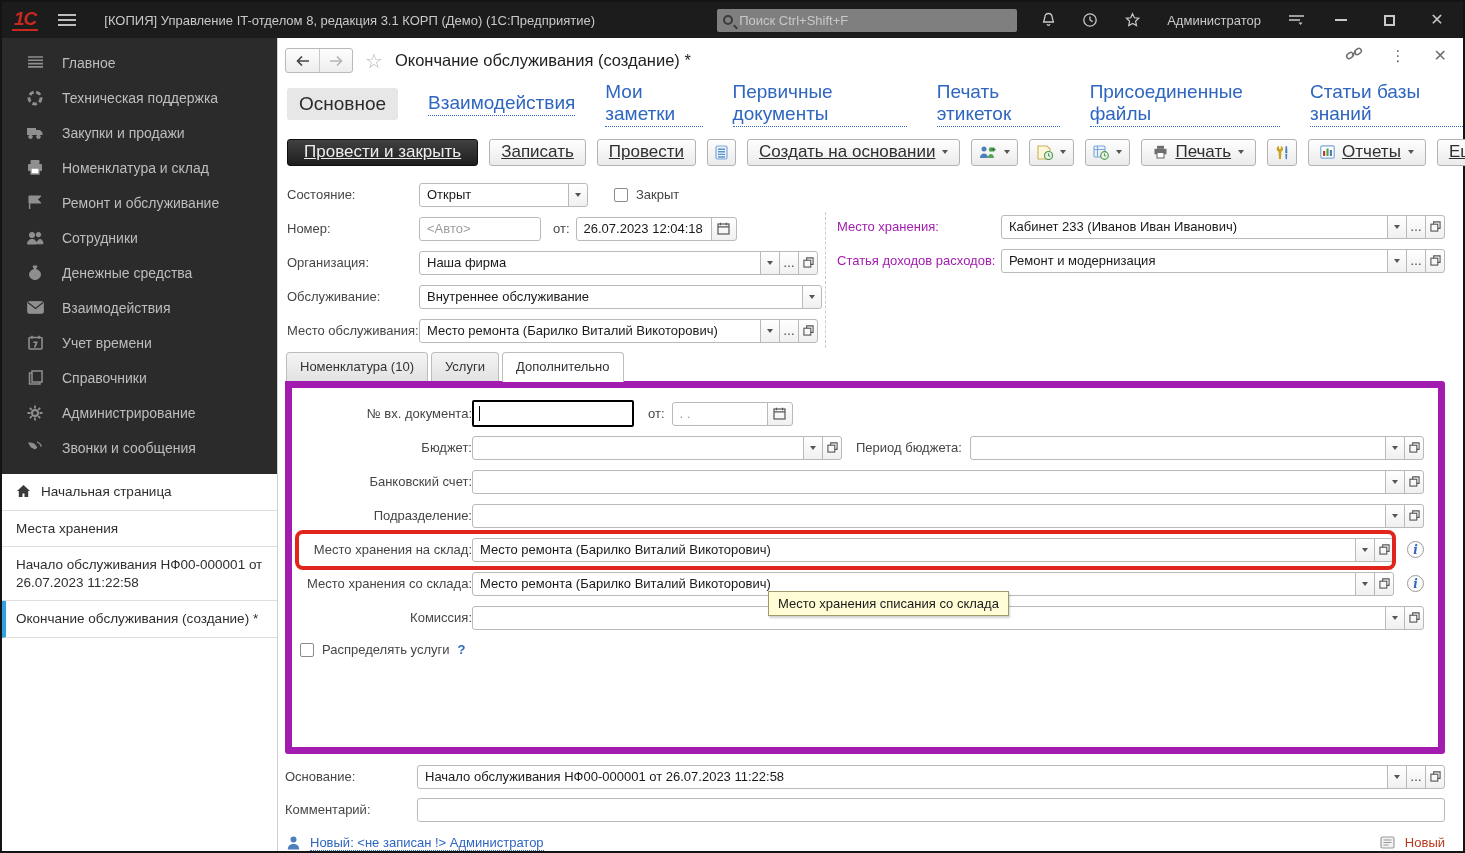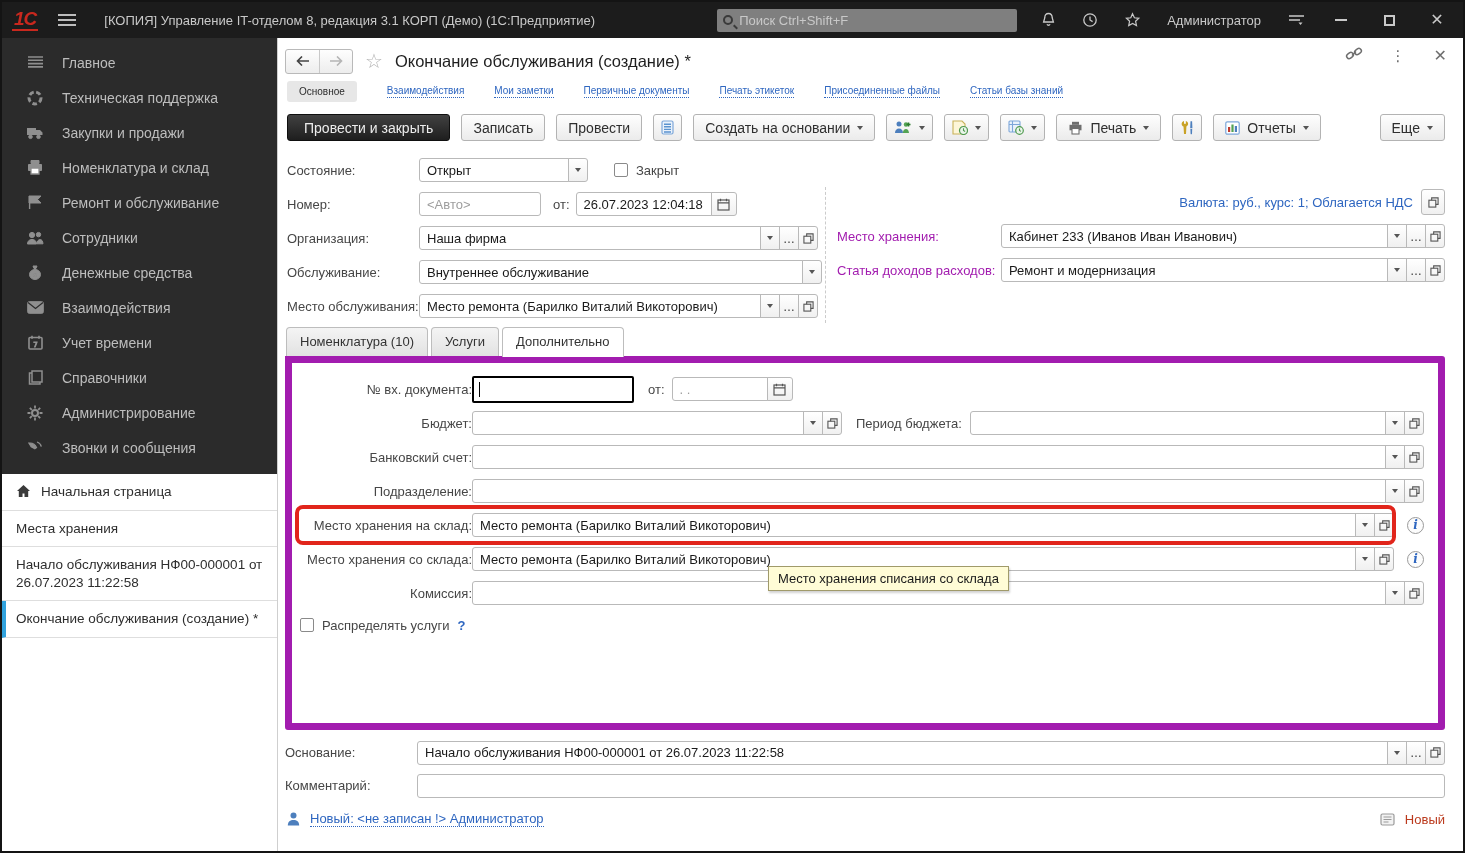--- a/index.html
+++ b/index.html
@@ -44,26 +44,26 @@
   .navgrp { display:flex; border:1px solid #b9b9b9; border-radius:3px; overflow:hidden; background:linear-gradient(#fefefe,#ededed); }
   .navbtn { width:33px; height:23px; display:flex; align-items:center; justify-content:center; cursor:pointer; }
   .navbtn + .navbtn { border-left:1px solid #c9c9c9; }
   .star { font-size:20px; color:#b5b5b5; cursor:pointer; font-family:"DejaVu Sans",sans-serif; }
   .doc-title { font-size:16.5px; color:#1f1f1f; white-space:nowrap; }
   .hdr-right { position:absolute; right:16px; top:8px; display:flex; gap:28px; align-items:center; color:#6e6e6e; }
   .hdr-right > div { cursor:pointer; }
   .dots { font-size:15px; color:#6e6e6e; font-family:"DejaVu Sans",sans-serif; }
   .xclose { font-size:16px; color:#6e6e6e; }
 
-  .doc-tabs { display:flex; align-items:center; gap:30px; padding:3px 0 9px 2px; font-size:10px; }
+  .doc-tabs { display:flex; align-items:center; gap:30px; padding:3px 0 9px 2px; font-size:19px; }
   .tab-active { background:#e7e7e7; border-radius:3px; padding:5px 12px; color:#2b2b2b; cursor:pointer; }
   .tab-link { color:#2e66c0; border-bottom:1px dotted #2e66c0; cursor:pointer; padding-bottom:1px; }
 
   .toolbar { display:flex; align-items:center; gap:11px; padding:3px 18px 10px 2px; }
-  .btn { border:1px solid #b3b3b3; border-radius:3px; background:linear-gradient(#fefefe,#ebebeb); padding:5px 11px; font-size:14px; color:#2f2f2f; display:flex; align-items:center; gap:7px; cursor:pointer; white-space:nowrap; height:27px; }
+  .btn { border:1px solid #b3b3b3; border-radius:3px; background:linear-gradient(#fefefe,#ebebeb); padding:5px 11px; font-size:17px; color:#2f2f2f; display:flex; align-items:center; gap:7px; cursor:pointer; white-space:nowrap; height:27px;text-decoration:underline; }
   .btn-primary { background:linear-gradient(#414141,#1e1e1e); color:#ededed; border-color:#0f0f0f; padding:5px 16px; }
   .btn-icon { padding:4px 7px; }
   .tri { width:0; height:0; border-left:3.5px solid transparent; border-right:3.5px solid transparent; border-top:4.5px solid #555; }
   .more-btn { margin-left:auto; }
 
   
   .form-block { position:relative; padding:2px 0 0 2px; }
   .frow { display:flex; align-items:center; height:34px; }
   .flabel { width:132px; flex-shrink:0; color:#464646; }
   .fgroup { display:flex; align-items:center; }
@@ -476,29 +476,20 @@
                   <rect x="1" y="3.5" width="7.5" height="7.5" fill="none" stroke="#555" stroke-width="1.2"></rect>
                   <path d="M4 3.5V1h7v7H8.5" fill="none" stroke="#555" stroke-width="1.2"></path>
                 </svg>
               </span>
           </span>
         </div>
 
         <span class="vsep"></span>
 
         <div class="right-col">
-          <div class="rrow rrow1">
-            <span class="bluetext">Валюта: руб., курс: 1; Облагается НДС</span>
-            <span class="sq alone" style="height:26px;width:24px">
-                <svg width="11" height="11" viewBox="0 0 12 12">
-                  <rect x="1" y="3.5" width="7.5" height="7.5" fill="none" stroke="#555" stroke-width="1.2"></rect>
-                  <path d="M4 3.5V1h7v7H8.5" fill="none" stroke="#555" stroke-width="1.2"></path>
-                </svg>
-              </span>
-          </div>
           <div class="rrow">
             <span class="rlabel">Место хранения:</span>
             <span class="fgroup" style="flex:1">
               <span class="field grow">Кабинет 233 (Иванов Иван Иванович)</span>
               <span class="sq">
                   <span class="tri"></span>
                 </span>
               <span class="sq">
                   <span class="ell"></span>
                 </span>

